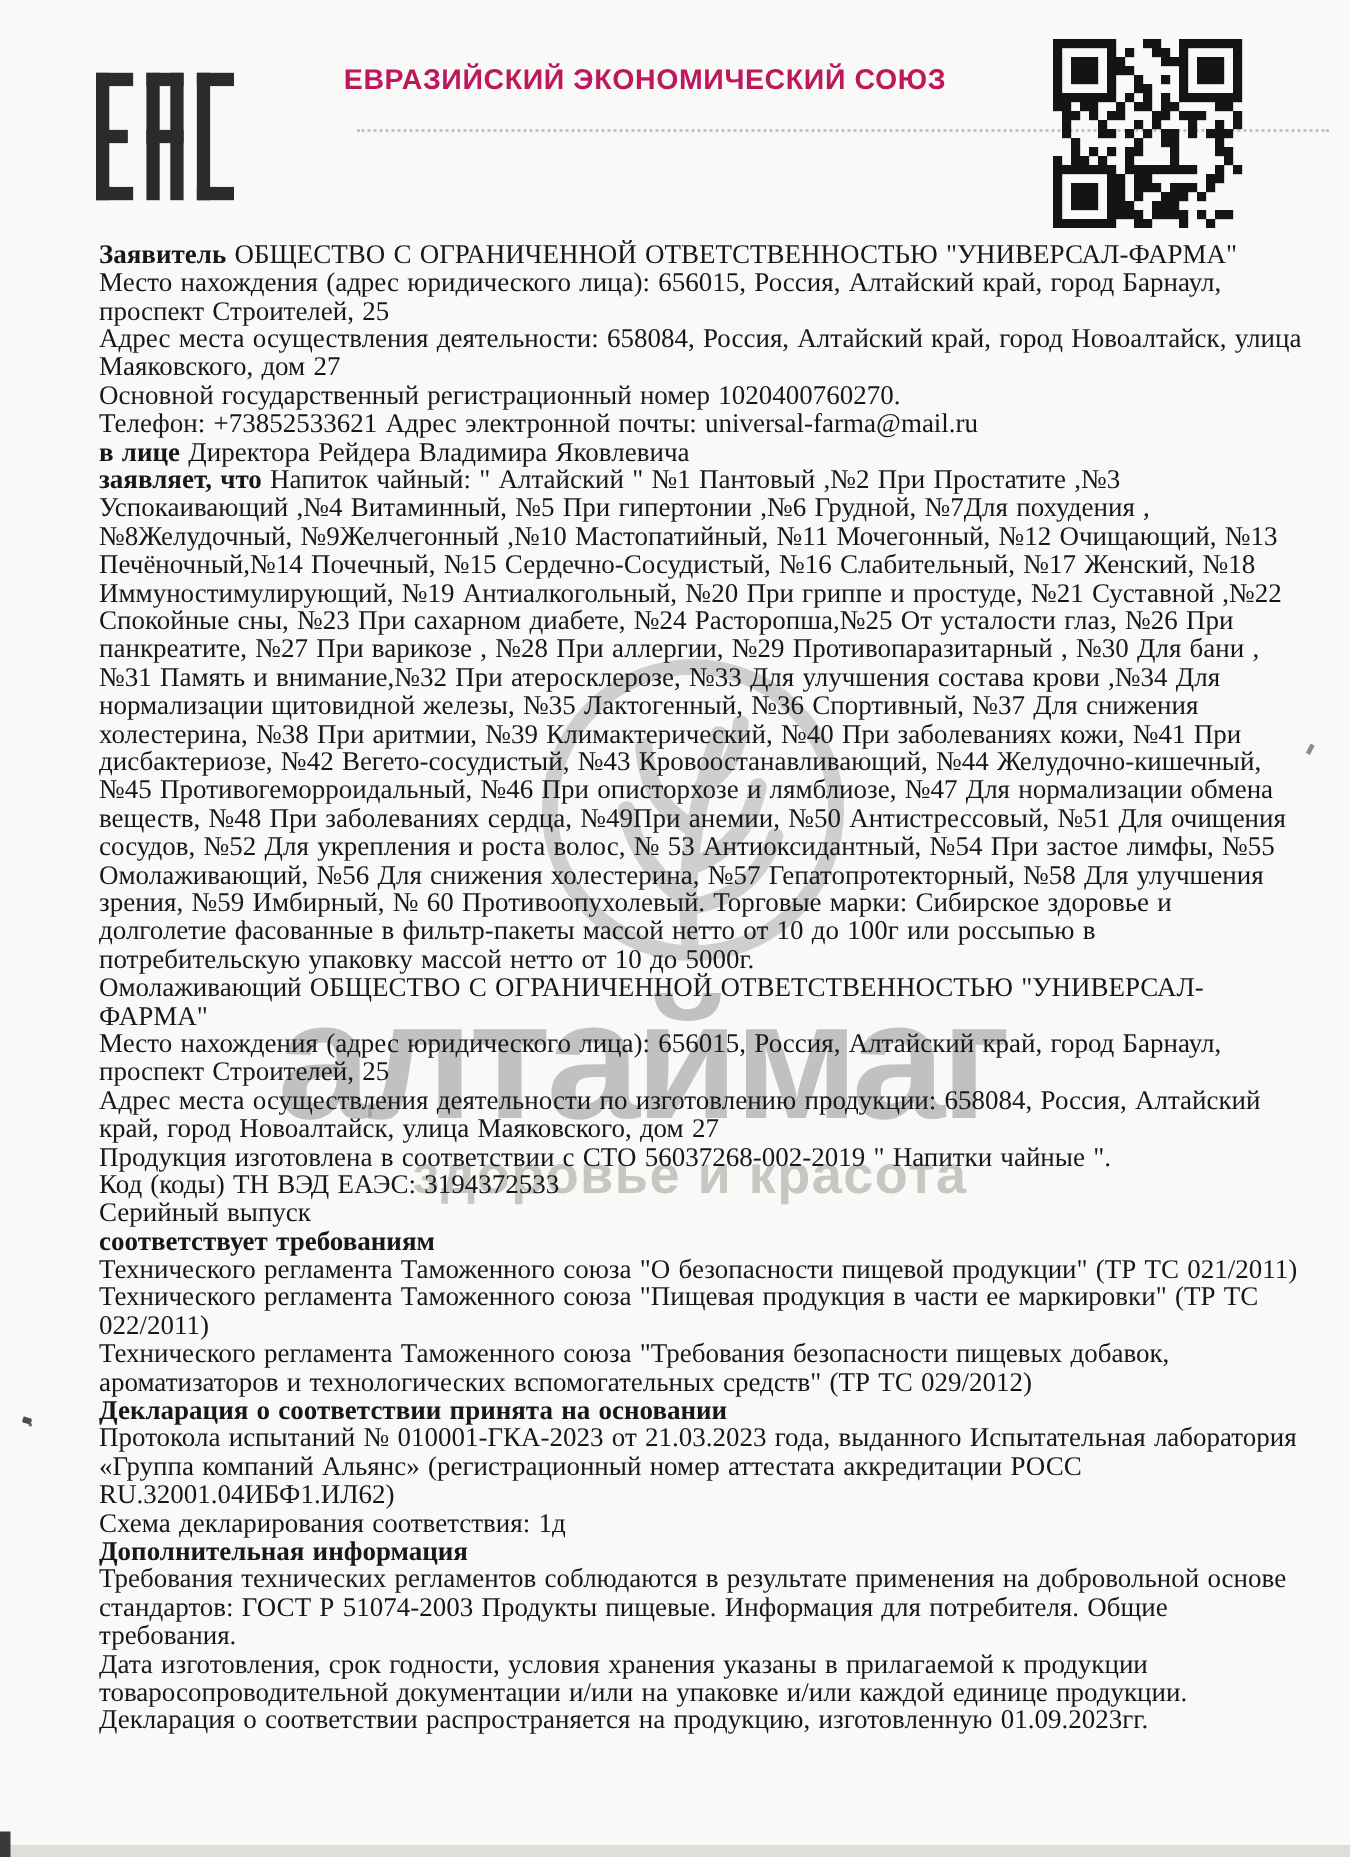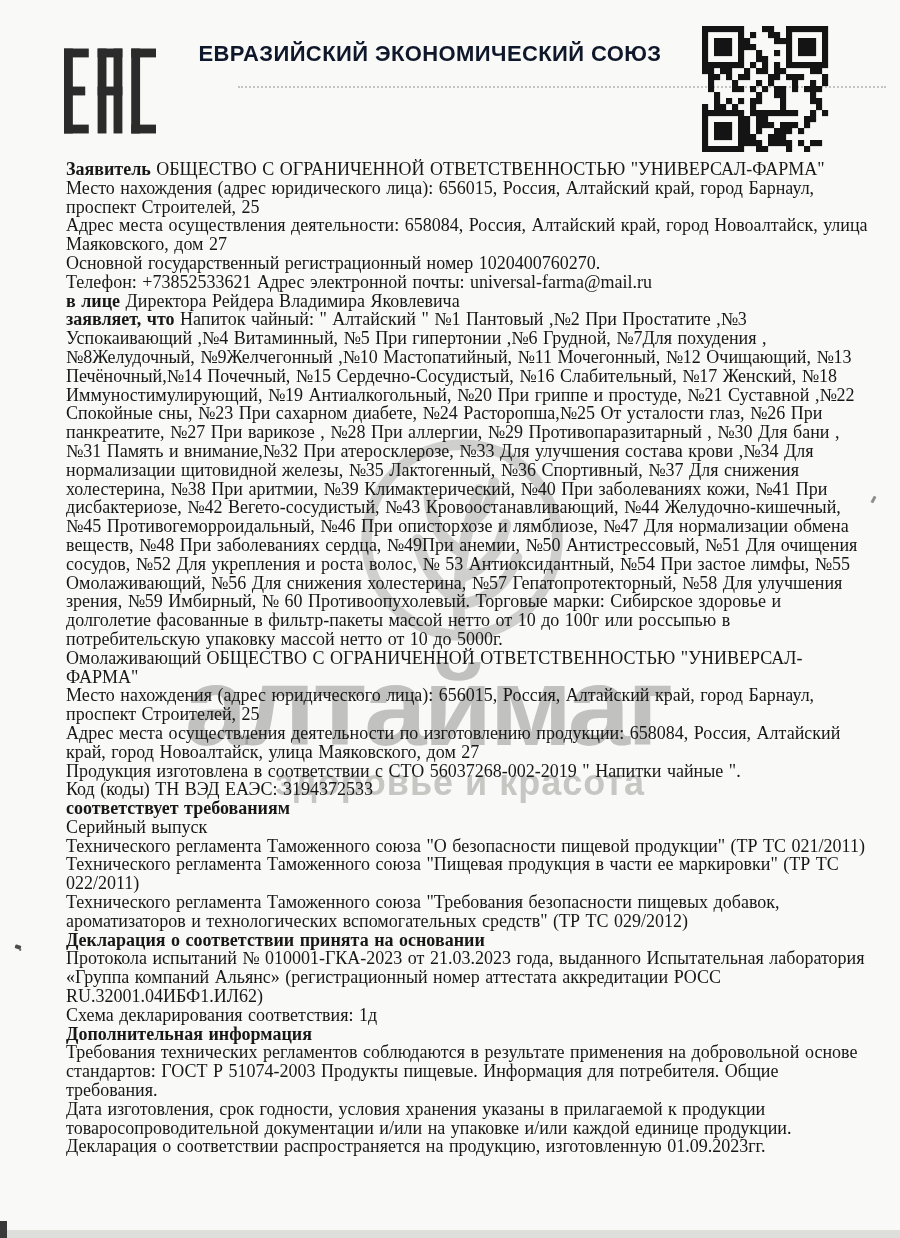--- a/index.html
+++ b/index.html
@@ -6,21 +6,21 @@
   .page{
     position:relative;width:900px;height:1238px;margin:0 auto;
     background:#f9f9f7;overflow:hidden;
     font-family:"Liberation Serif",serif;color:#171717;
   }
   
   .eac-mark{position:absolute;left:64px;top:46px;width:92px;height:90px;color:#2b2b2b;}
   .doc-title{
     position:absolute;left:150px;top:44px;width:560px;text-align:center;
     font-family:"Liberation Sans",sans-serif;font-weight:bold;
-    font-size:22px;line-height:20px;color:#0f172a;letter-spacing:.4px;
+    font-size:19px;line-height:20px;color:#be185d;letter-spacing:.4px;
   }
   .dotted-divider{
     position:absolute;left:238px;top:86px;width:648px;height:0;
     border-top:2px dotted #b3b3ae;opacity:.75;
   }
   .qr{position:absolute;left:700px;top:26px;width:130px;height:126px;}
   
   .wm-emblem{position:absolute;left:356px;top:434px;width:212px;height:212px;color:#8d8d8a;opacity:.38;z-index:1;}
   .wm-brand{
     position:absolute;left:185px;top:648px;width:540px;z-index:1;
@@ -338,23 +338,23 @@
   <p class="para"><b class="lead"></b><span class="rest">Омолаживающий ОБЩЕСТВО С ОГРАНИЧЕННОЙ ОТВЕТСТВЕННОСТЬЮ "УНИВЕРСАЛ-ФАРМА"</span></p>
 
   <p class="para"><b class="lead"></b><span class="rest">Место нахождения (адрес юридического лица): 656015, Россия, Алтайский край, город Барнаул, проспект Строителей, 25</span></p>
 
   <p class="para"><b class="lead"></b><span class="rest">Адрес места осуществления деятельности по изготовлению продукции: 658084, Россия, Алтайский край, город Новоалтайск, улица Маяковского, дом 27</span></p>
 
   <p class="para"><b class="lead"></b><span class="rest">Продукция изготовлена в соответствии с СТО 56037268-002-2019 " Напитки чайные ".</span></p>
 
   <p class="para"><b class="lead"></b><span class="rest">Код (коды) ТН ВЭД ЕАЭС: 3194372533</span></p>
 
+  <p class="para"><b class="lead"></b><span class="rest">Серийный выпуск</span></p>
+
   <p class="para"><b class="lead">соответствует требованиям </b><span class="rest"></span></p>
-
-  <p class="para"><b class="lead"></b><span class="rest">Серийный выпуск</span></p>
 
   <p class="para"><b class="lead"></b><span class="rest">Технического регламента Таможенного союза "О безопасности пищевой продукции" (ТР ТС 021/2011)</span></p>
 
   <p class="para"><b class="lead"></b><span class="rest">Технического регламента Таможенного союза "Пищевая продукция  в части ее маркировки" (ТР ТС 022/2011)</span></p>
 
   <p class="para"><b class="lead"></b><span class="rest">Технического регламента Таможенного союза "Требования безопасности пищевых добавок, ароматизаторов и технологических вспомогательных средств" (ТР ТС 029/2012)</span></p>
 
   <p class="para"><b class="lead">Декларация о соответствии принята на основании </b><span class="rest"></span></p>
 
   <p class="para"><b class="lead"></b><span class="rest">Протокола испытаний № 010001-ГКА-2023 от 21.03.2023 года, выданного Испытательная лаборатория «Группа компаний Альянс» (регистрационный номер аттестата аккредитации РОСС RU.32001.04ИБФ1.ИЛ62)</span></p>

